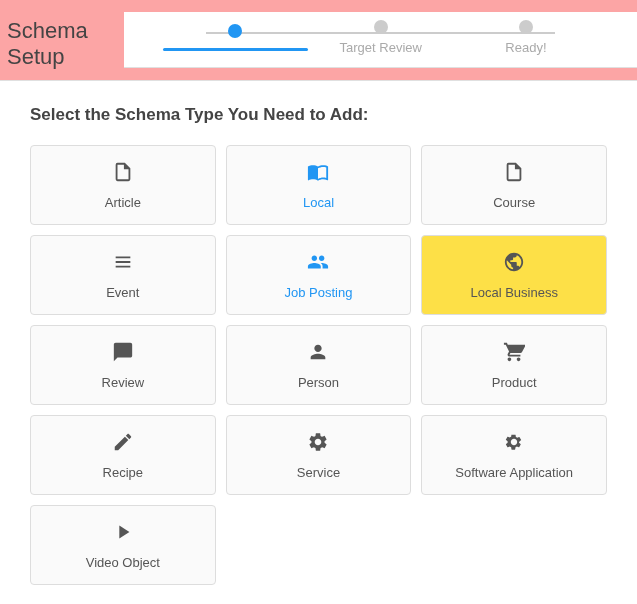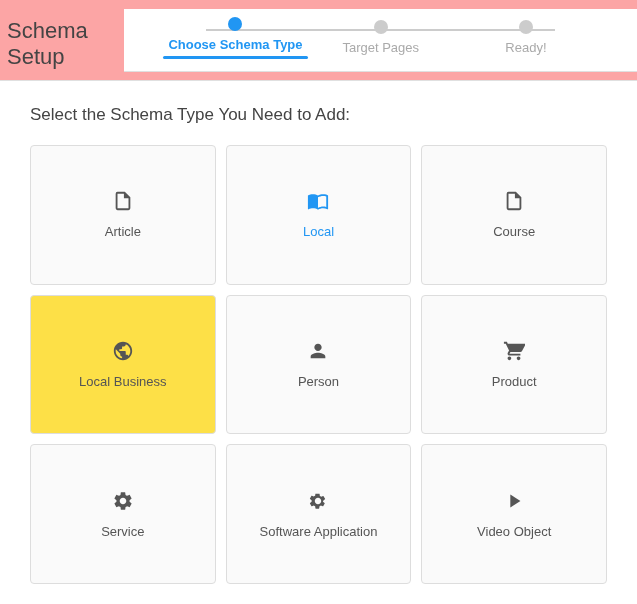--- a/index.html
+++ b/index.html
@@ -82,21 +82,21 @@
       width: 100%;
       flex: 1;
       padding: 24px 30px 20px;
       display: flex;
       flex-direction: column;
     }
     .section-title {
       font-size: 17px;
       color: #444;
       margin-bottom: 20px;
-      font-weight: normal;
+      font-weight: bold;
     }
     .schema-grid {
       display: grid;
       grid-template-columns: repeat(3, 1fr);
       gap: 10px;
       flex: 1;
     }
     .schema-item {
       border: 1px solid #ddd;
       border-radius: 4px;
@@ -142,26 +142,25 @@
 </head>
 <body>
 
 <div class="top-bar">
   <h1 class="page-title">Schema Setup</h1>
   <div class="stepper">
     <div class="stepper-inner">
       <div class="stepper-line"></div>
       <div class="step">
         <div class="step-dot active"></div>
-        <div class="step-label active">Choose Schema Type</div>
         <div class="step-underline"></div>
       </div>
       <div class="step">
         <div class="step-dot"></div>
-        <div class="step-label">Target Pages</div>
+        <div class="step-label">Target Review</div>
       </div>
       <div class="step">
         <div class="step-dot"></div>
         <div class="step-label">Ready!</div>
       </div>
     </div>
   </div>
 </div>
 
 <div class="content-area">
@@ -178,37 +177,61 @@
             <path d="M21 5c-1.11-.35-2.33-.5-3.5-.5-1.95 0-4.05.4-5.5 1.5-1.45-1.1-3.55-1.5-5.5-1.5S2.45 4.9 1 6v14.65c0 .25.25.5.5.5.1 0 .15-.05.25-.05C3.1 20.45 5.05 20 6.5 20c1.95 0 4.05.4 5.5 1.5 1.35-.85 3.8-1.5 5.5-1.5 1.65 0 3.35.3 4.75 1.05.1.05.15.05.25.05.25 0 .5-.25.5-.5V6c-.6-.45-1.25-.75-2-1zm0 13.5c-1.1-.35-2.3-.5-3.5-.5-1.7 0-4.15.65-5.5 1.5V8c1.35-.85 3.8-1.5 5.5-1.5 1.2 0 2.4.15 3.5.5v11.5z"></path>
           </svg></div>
         <div class="item-label">Local</div>
       </div>
       <div class="schema-item">
         <div class="icon"><svg width="22" height="22" viewBox="0 0 24 24" fill="#555">
             <path d="M14 2H6a2 2 0 0 0-2 2v16a2 2 0 0 0 2 2h12a2 2 0 0 0 2-2V8l-6-6zm4 18H6V4h7v5h5v11z"></path>
           </svg></div>
         <div class="item-label">Course</div>
       </div>
+      <div class="schema-item">
+        <div class="icon"><svg width="22" height="22" viewBox="0 0 24 24" fill="#555">
+            <path d="M4 6h16v2H4zm0 5h16v2H4zm0 5h16v2H4z"></path>
+          </svg></div>
+        <div class="item-label">Event</div>
+      </div>
+      <div class="schema-item highlighted">
+        <div class="icon"><svg width="22" height="22" viewBox="0 0 24 24" fill="#2196F3">
+            <path d="M16 11c1.66 0 2.99-1.34 2.99-3S17.66 5 16 5c-1.66 0-3 1.34-3 3s1.34 3 3 3zm-8 0c1.66 0 2.99-1.34 2.99-3S9.66 5 8 5C6.34 5 5 6.34 5 8s1.34 3 3 3zm0 2c-2.33 0-7 1.17-7 3.5V19h14v-2.5c0-2.33-4.67-3.5-7-3.5zm8 0c-.29 0-.62.02-.97.05 1.16.84 1.97 1.97 1.97 3.45V19h6v-2.5c0-2.33-4.67-3.5-7-3.5z"></path>
+          </svg></div>
+        <div class="item-label">Job Posting</div>
+      </div>
       <div class="schema-item selected">
         <div class="icon"><svg width="22" height="22" viewBox="0 0 24 24" fill="#555">
             <path d="M12 2C6.48 2 2 6.48 2 12s4.48 10 10 10 10-4.48 10-10S17.52 2 12 2zm-1 17.93c-3.95-.49-7-3.85-7-7.93 0-.62.08-1.21.21-1.79L9 15v1c0 1.1.9 2 2 2v1.93zm6.9-2.54c-.26-.81-1-1.39-1.9-1.39h-1v-3c0-.55-.45-1-1-1H8v-2h2c.55 0 1-.45 1-1V7h2c1.1 0 2-.9 2-2v-.41c2.93 1.19 5 4.06 5 7.41 0 2.08-.8 3.97-2.1 5.39z"></path>
           </svg></div>
         <div class="item-label">Local Business</div>
       </div>
       <div class="schema-item">
         <div class="icon"><svg width="22" height="22" viewBox="0 0 24 24" fill="#555">
+            <path d="M20 2H4c-1.1 0-2 .9-2 2v18l4-4h14c1.1 0 2-.9 2-2V4c0-1.1-.9-2-2-2z"></path>
+          </svg></div>
+        <div class="item-label">Review</div>
+      </div>
+      <div class="schema-item">
+        <div class="icon"><svg width="22" height="22" viewBox="0 0 24 24" fill="#555">
             <path d="M12 12c2.21 0 4-1.79 4-4s-1.79-4-4-4-4 1.79-4 4 1.79 4 4 4zm0 2c-2.67 0-8 1.34-8 4v2h16v-2c0-2.66-5.33-4-8-4z"></path>
           </svg></div>
         <div class="item-label">Person</div>
       </div>
       <div class="schema-item">
         <div class="icon"><svg width="22" height="22" viewBox="0 0 24 24" fill="#555">
             <path d="M7 18c-1.1 0-1.99.9-1.99 2S5.9 22 7 22s2-.9 2-2-.9-2-2-2zM1 2v2h2l3.6 7.59-1.35 2.45c-.16.28-.25.61-.25.96C5 16.1 6.1 17 7 17h12v-2H7.42c-.14 0-.25-.11-.25-.25l.03-.12.9-1.63H19c.75 0 1.41-.41 1.75-1.03l3.58-6.49A1 1 0 0 0 23.25 4H5.21l-.94-2H1zm16 16c-1.1 0-1.99.9-1.99 2s.89 2 1.99 2 2-.9 2-2-.9-2-2-2z"></path>
           </svg></div>
         <div class="item-label">Product</div>
+      </div>
+      <div class="schema-item">
+        <div class="icon"><svg width="22" height="22" viewBox="0 0 24 24" fill="#555">
+            <path d="M20.71 7.04c.39-.39.39-1.02 0-1.41l-2.34-2.34c-.39-.39-1.02-.39-1.41 0l-1.84 1.83 3.75 3.75 1.84-1.83zM3 17.25V21h3.75L17.81 9.93l-3.75-3.75L3 17.25z"></path>
+          </svg></div>
+        <div class="item-label">Recipe</div>
       </div>
       <div class="schema-item">
         <div class="icon"><svg width="22" height="22" viewBox="0 0 24 24" fill="#555">
             <path d="M19.14 12.94c.04-.3.06-.61.06-.94 0-.32-.02-.64-.07-.94l2.03-1.58c.18-.14.23-.41.12-.61l-1.92-3.32c-.12-.22-.37-.29-.59-.22l-2.39.96c-.5-.38-1.03-.7-1.62-.94l-.36-2.54c-.04-.24-.24-.41-.48-.41h-3.84c-.24 0-.43.17-.47.41l-.36 2.54c-.59.24-1.13.57-1.62.94l-2.39-.96c-.22-.08-.47 0-.59.22L2.74 8.87c-.12.21-.08.47.12.61l2.03 1.58c-.05.3-.07.63-.07.94s.02.64.07.94l-2.03 1.58c-.18.14-.23.41-.12.61l1.92 3.32c.12.22.37.29.59.22l2.39-.96c.5.38 1.03.7 1.62.94l.36 2.54c.05.24.24.41.48.41h3.84c.24 0 .44-.17.47-.41l.36-2.54c.59-.24 1.13-.56 1.62-.94l2.39.96c.22.08.47 0 .59-.22l1.92-3.32c.12-.22.07-.47-.12-.61l-2.01-1.58zM12 15.6c-1.98 0-3.6-1.62-3.6-3.6s1.62-3.6 3.6-3.6 3.6 1.62 3.6 3.6-1.62 3.6-3.6 3.6z"></path>
           </svg></div>
         <div class="item-label">Service</div>
       </div>
       <div class="schema-item">
         <div class="icon"><svg width="22" height="22" viewBox="0 0 24 24" fill="#555">
             <path d="M17.5 12c0 .28-.02.55-.06.82l1.76 1.38c.16.12.2.34.1.52l-1.67 2.88c-.1.18-.32.24-.5.18l-2.08-.83c-.44.34-.9.62-1.42.83l-.31 2.21c-.04.2-.2.34-.4.34h-3.34c-.2 0-.36-.14-.39-.34l-.31-2.21c-.51-.21-.98-.49-1.42-.83l-2.08.83c-.18.07-.4 0-.5-.18l-1.67-2.88c-.1-.18-.06-.4.1-.52l1.76-1.38c-.04-.27-.07-.55-.07-.82s.02-.55.06-.82l-1.76-1.38c-.16-.12-.2-.34-.1-.52l1.67-2.88c.1-.18.32-.24.5-.18l2.08.83c.44-.34.9-.62 1.42-.83l.31-2.21C9.64 4.14 9.8 4 10 4h3.34c.2 0 .36.14.39.34l.31 2.21c.51.21.98.49 1.42.83l2.08-.83c.18-.07.4 0 .5.18l1.67 2.88c.1.18.06.4-.1.52l-1.76 1.38c.04.27.07.54.07.82zm-5.5 3.5c1.93 0 3.5-1.57 3.5-3.5s-1.57-3.5-3.5-3.5-3.5 1.57-3.5 3.5 1.57 3.5 3.5 3.5z"></path>

